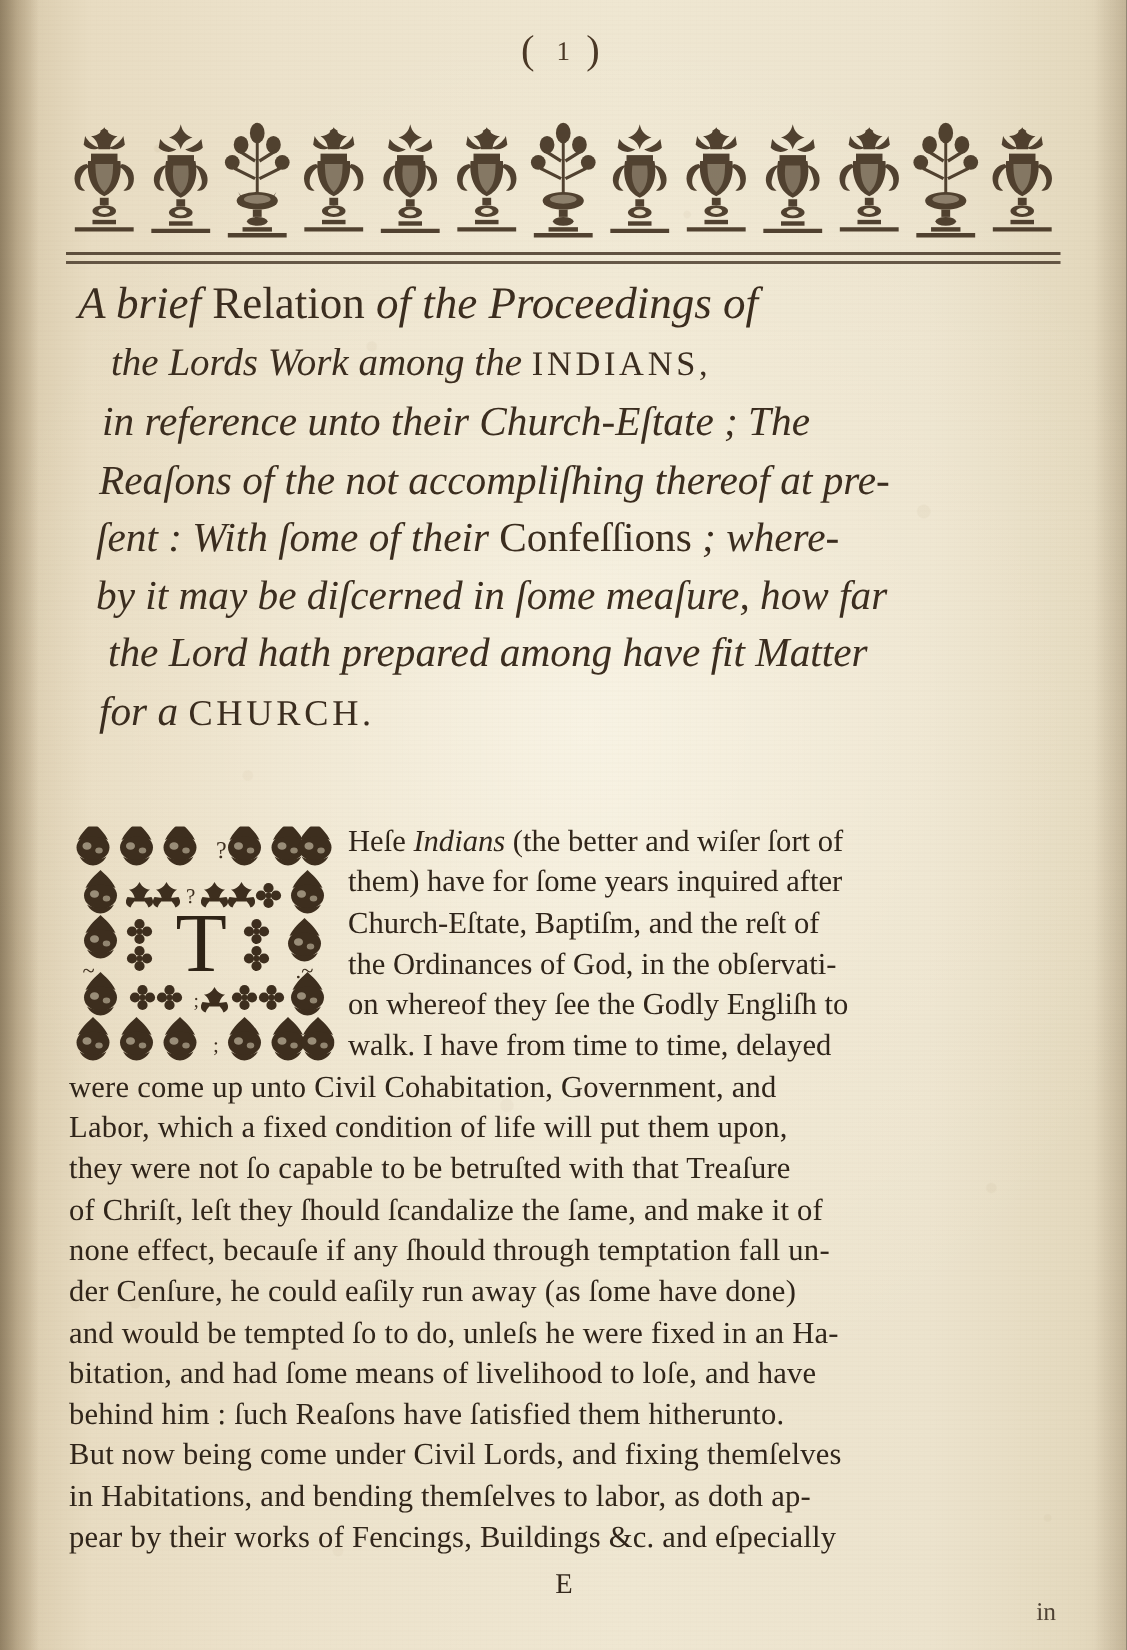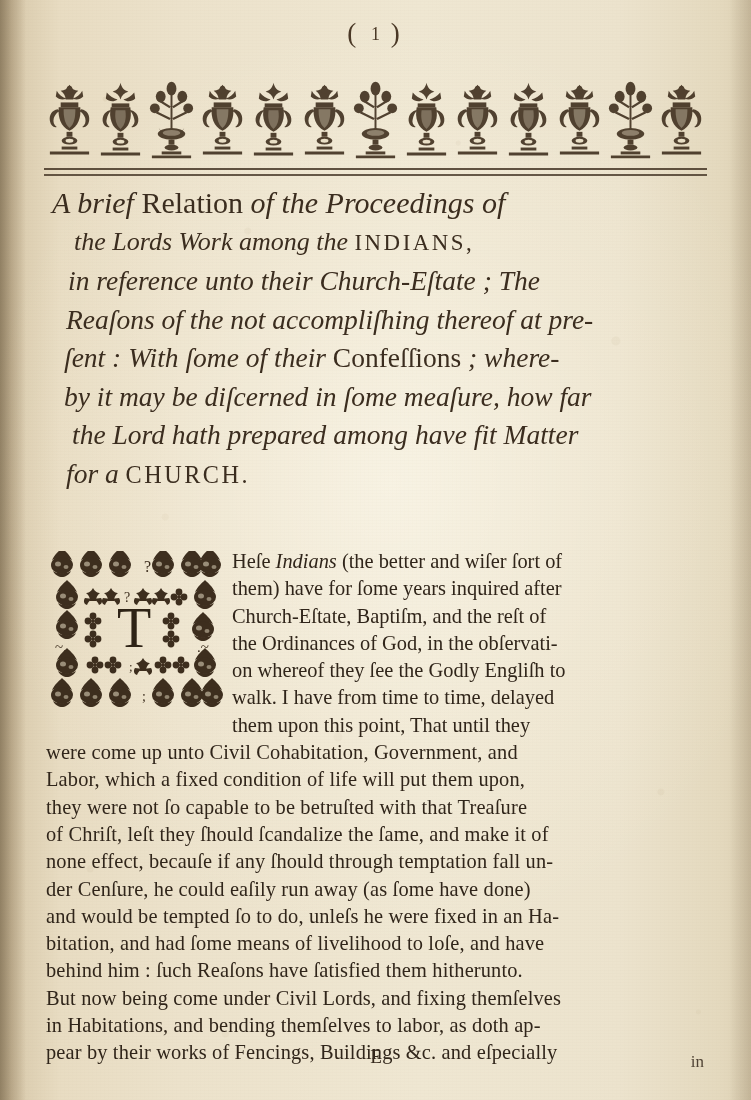--- a/index.html
+++ b/index.html
@@ -179,21 +179,21 @@
     position: absolute;
     left: 0; top: 0;
     width: 660px;
     text-align: center;
     font-size: 19px;
     color: #35281c;
   }
   .catchword {
     position: absolute;
     right: 2px;
-    top: 6px;
+    top: 19px;
     font-size: 17px;
     color: #35281c;
     opacity: 0.85;
   }
 
   
   .gutter {
     position: absolute;
     left: 0; top: 0;
     width: 26px; height: 1100px;
@@ -557,21 +557,20 @@
       </svg>
     </div>
 
     <div class="body">
       <span class="line ind"><span>Heſe </span><i>Indians</i><span> (the better and wiſer ſort of</span></span>
       <span class="line ind">them) have for ſome years inquired after</span>
       <span class="line ind">Church-Eſtate, Baptiſm, and the reſt of</span>
       <span class="line ind">the Ordinances of God, in the obſervati-</span>
       <span class="line ind">on whereof they ſee the Godly Engliſh to</span>
       <span class="line ind">walk.   I have from time to time, delayed</span>
-      <span class="line ind">them upon this point, That until they</span>
 
       <span class="line w">were come up unto Civil Cohabitation, Government, and</span>
       <span class="line w">Labor, which a fixed condition of life will put them upon,</span>
       <span class="line w">they were not ſo capable to be betruſted with that Treaſure</span>
       <span class="line w">of Chriſt, leſt they ſhould ſcandalize the ſame, and make it of</span>
       <span class="line w">none effect, becauſe if any ſhould through temptation fall un-</span>
       <span class="line w">der Cenſure, he could eaſily run away (as ſome have done)</span>
       <span class="line w">and would be tempted ſo to do, unleſs he were fixed in an Ha-</span>
       <span class="line w">bitation, and had ſome means of livelihood to loſe, and have</span>
       <span class="line w">behind him : ſuch Reaſons have ſatisfied them hitherunto.</span>

